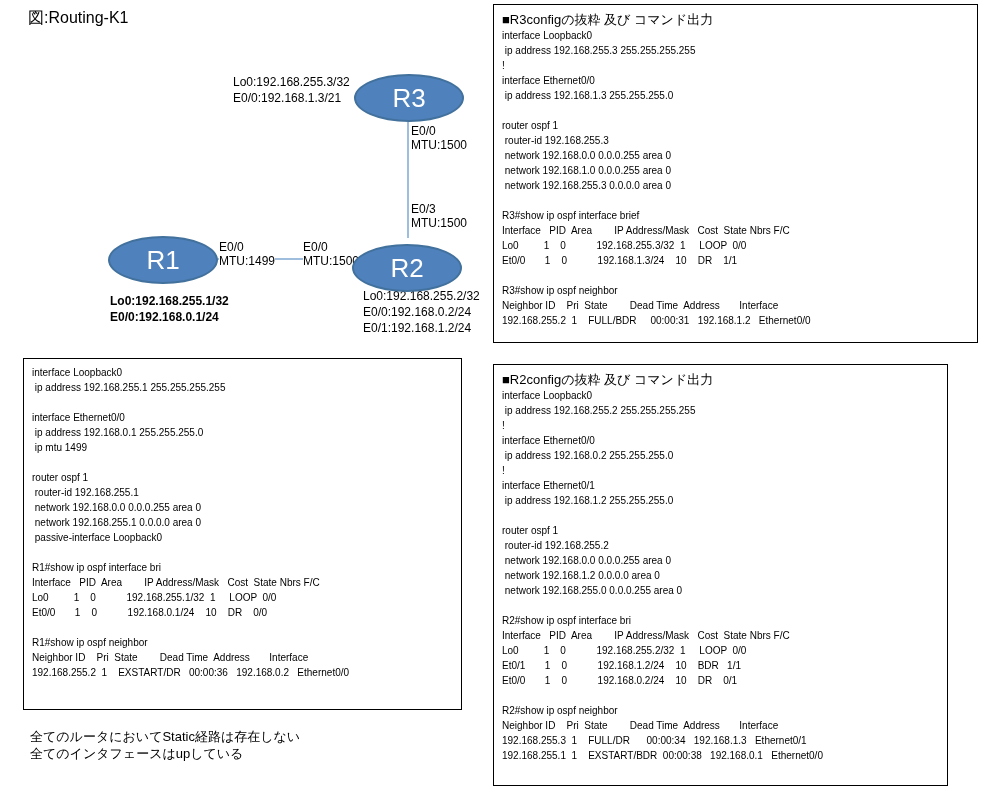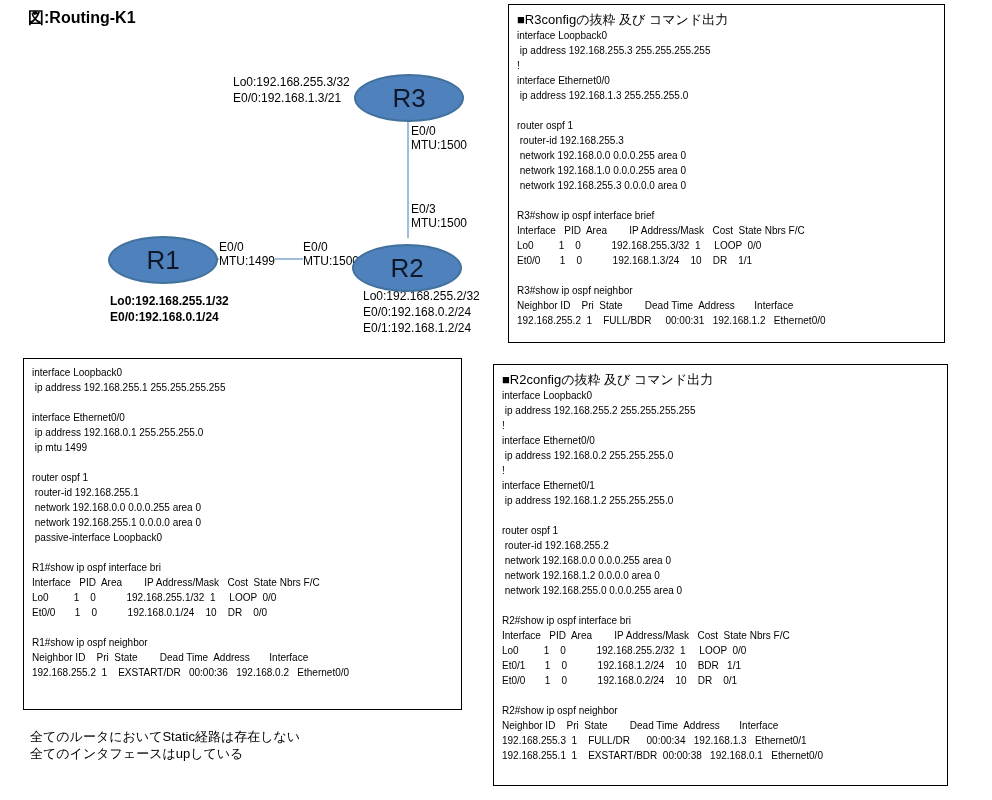--- a/index.html
+++ b/index.html
@@ -1,47 +1,47 @@
 <!DOCTYPE html>
 <html><head>
 <meta charset="utf-8">
 <style>
   html,body { margin:0; padding:0; background:#fff; }
   body { width:992px; height:800px; position:relative; overflow:hidden;
          font-family:"Liberation Sans","DejaVu Sans",sans-serif; color:#000; }
 
-  .fig-title { position:absolute; left:28px; top:8px; font-size:16px; font-weight:bold; }
+  .fig-title { position:absolute; left:28px; top:8px; font-size:16px; font-weight:normal; }
 
   
   .link { position:absolute; background:#9fbedd; }
   .link-v { left:407px; top:122px; width:2px; height:116px; }
   .link-h { left:216px; top:258px; width:137px; height:2px; }
 
   .router { position:absolute; width:110px; height:48px; border-radius:50%;
             background:#4f81bd; border:2px solid #41719c; box-sizing:border-box;
             display:flex; align-items:center; justify-content:center;
-            color:#0f172a; font-size:26px; z-index:3; }
+            color:#ffffff; font-size:26px; z-index:3; }
   .router-r1 { left:108px; top:236px; }
   .router-r2 { left:352px; top:244px; }
   .router-r3 { left:354px; top:74px;  }
 
   .dlabel { position:absolute; font-size:12px; line-height:14px; white-space:pre; z-index:2; }
   .addr   { line-height:16px; }
   .lab-r3-addr   { left:233px; top:74px;  }
   .lab-r3-e00    { left:411px; top:124px; }
   .lab-r2-e01    { left:411px; top:202px; }
   .lab-r1-e00    { left:219px; top:240px; background:#fff; }
   .lab-r2-e00    { left:303px; top:240px; background:#fff; }
   .lab-r1-addr   { left:110px; top:293px;font-weight:bold; }
   .lab-r2-addr   { left:363px; top:288px; }
 
   
   .panel { position:absolute; border:1px solid #000; background:#fff;
            padding:6px 8px; box-sizing:border-box; overflow:hidden; }
-  .panel-r3 { left:493px; top:4px;   width:437px; height:339px;margin-left:15px; }
+  .panel-r3 { left:493px; top:4px;   width:485px; height:339px; }
   .panel-r1 { left:23px;  top:358px; width:439px; height:352px; }
   .panel-r2 { left:493px; top:364px; width:455px; height:422px; }
   .panel-title { font-size:13px; line-height:17px; white-space:pre; }
   .panel-body  { font-family:Liberation Sans, sans-serif;
                  font-size:10px; line-height:15px; white-space:pre; }
 
   .notes { position:absolute; left:30px; top:728px; font-size:13px; line-height:17px; white-space:pre; }
 </style>
 </head>
 <body>

